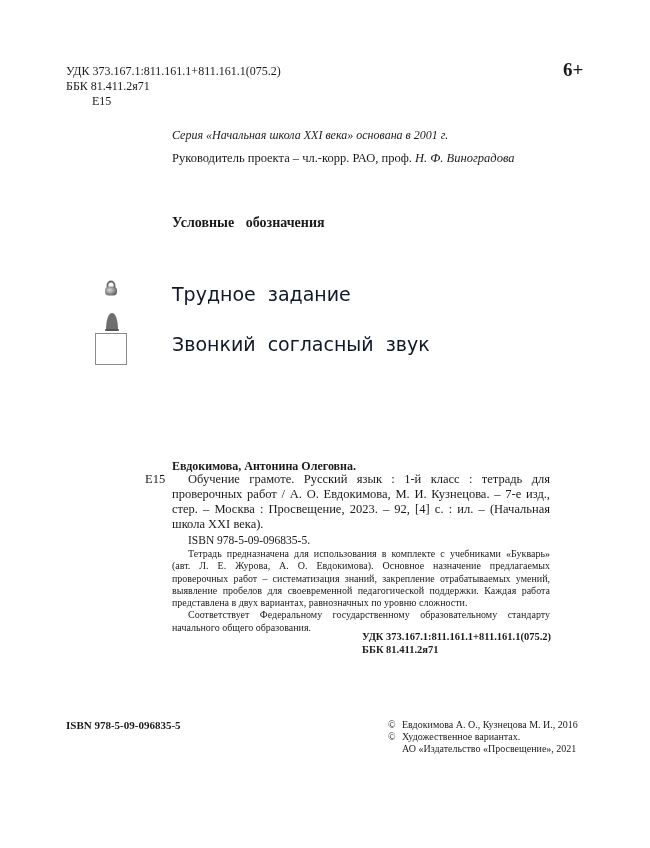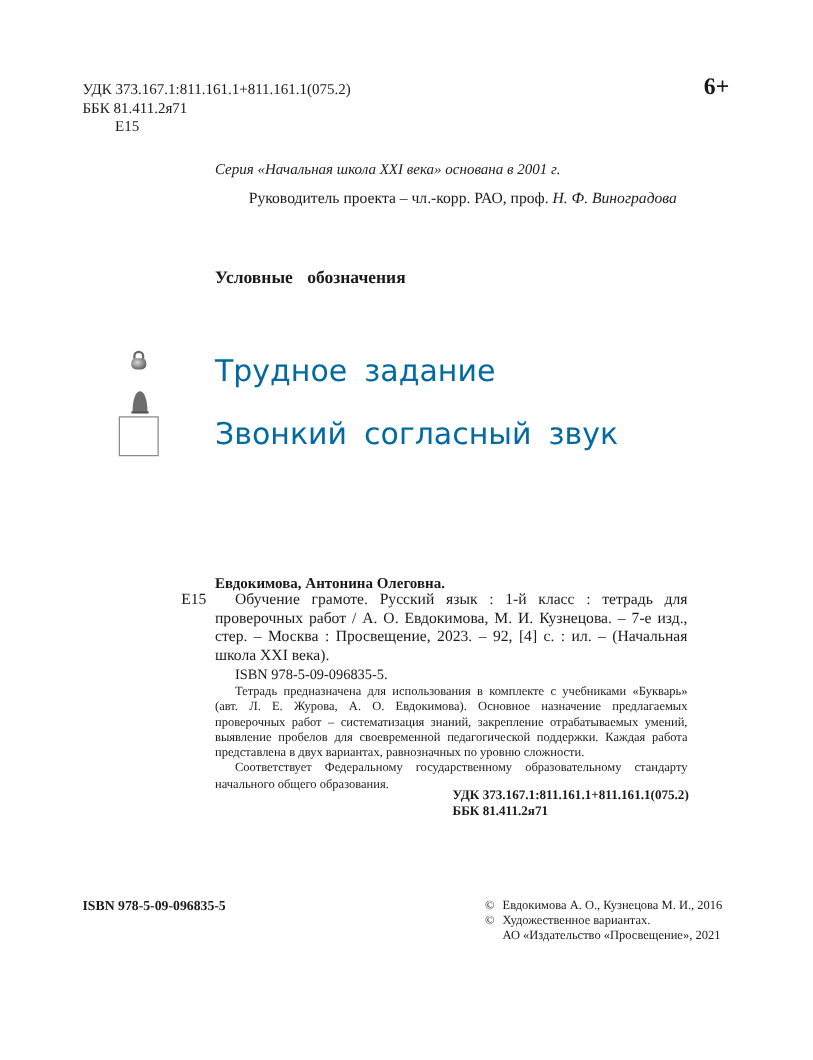--- a/index.html
+++ b/index.html
@@ -3,24 +3,24 @@
 <meta charset="utf-8">
 <style>
   html, body { margin:0; padding:0; background:#ffffff; }
   body { width:650px; height:848px; position:relative; overflow:hidden;
          font-family:"Liberation Serif","DejaVu Serif",serif; color:#1a1a1a; }
   .abs { position:absolute; }
   .udk-top { left:66px; top:64px; font-size:12px; line-height:15px; }
   .udk-top .indent { padding-left:26px; }
   .age { left:563px; top:59px; font-size:19px; font-weight:bold; }
   .series { left:172px; top:128px; font-size:12px; font-style:italic; }
-  .leader { left:172px; top:151px; font-size:12.5px;margin-left:27px; }
+  .leader { left:172px; top:151px; font-size:12.5px; }
   .leader i { font-style:italic; }
   .legend-title { left:172px; top:215px; font-size:14px; font-weight:bold; word-spacing:8px; }
-  .legend-row { left:172px; font-family:"DejaVu Sans","Liberation Sans",sans-serif; font-size:24px; word-spacing:6px; color:#0369a1; }
+  .legend-row { left:172px; font-family:"DejaVu Sans","Liberation Sans",sans-serif; font-size:19px; word-spacing:6px; color:#0f172a; }
   .row1 { top:283px; }
   .row2 { top:333px; }
   .lock { left:104px; top:280px; width:14px; height:16px; }
   .bell { left:104px; top:311px; width:16px; height:20px; }
   .box { left:95px; top:333px; width:32px; height:32px; border:1px solid #8a8a8a; box-sizing:border-box; }
   .bib-author { left:172px; top:459px; font-size:12px; font-weight:bold; }
   .bib-code { left:145px; top:472px; font-size:12.5px; }
   .bib-body { left:172px; top:472px; width:378px; font-size:12.5px; line-height:15px; text-align:justify; text-indent:16px; margin:0; }
   .isbn-inline { left:188px; top:534px; font-size:11.5px; }
   .small-body { left:172px; top:548px; width:378px; font-size:10px; line-height:12.3px; text-align:justify; }

